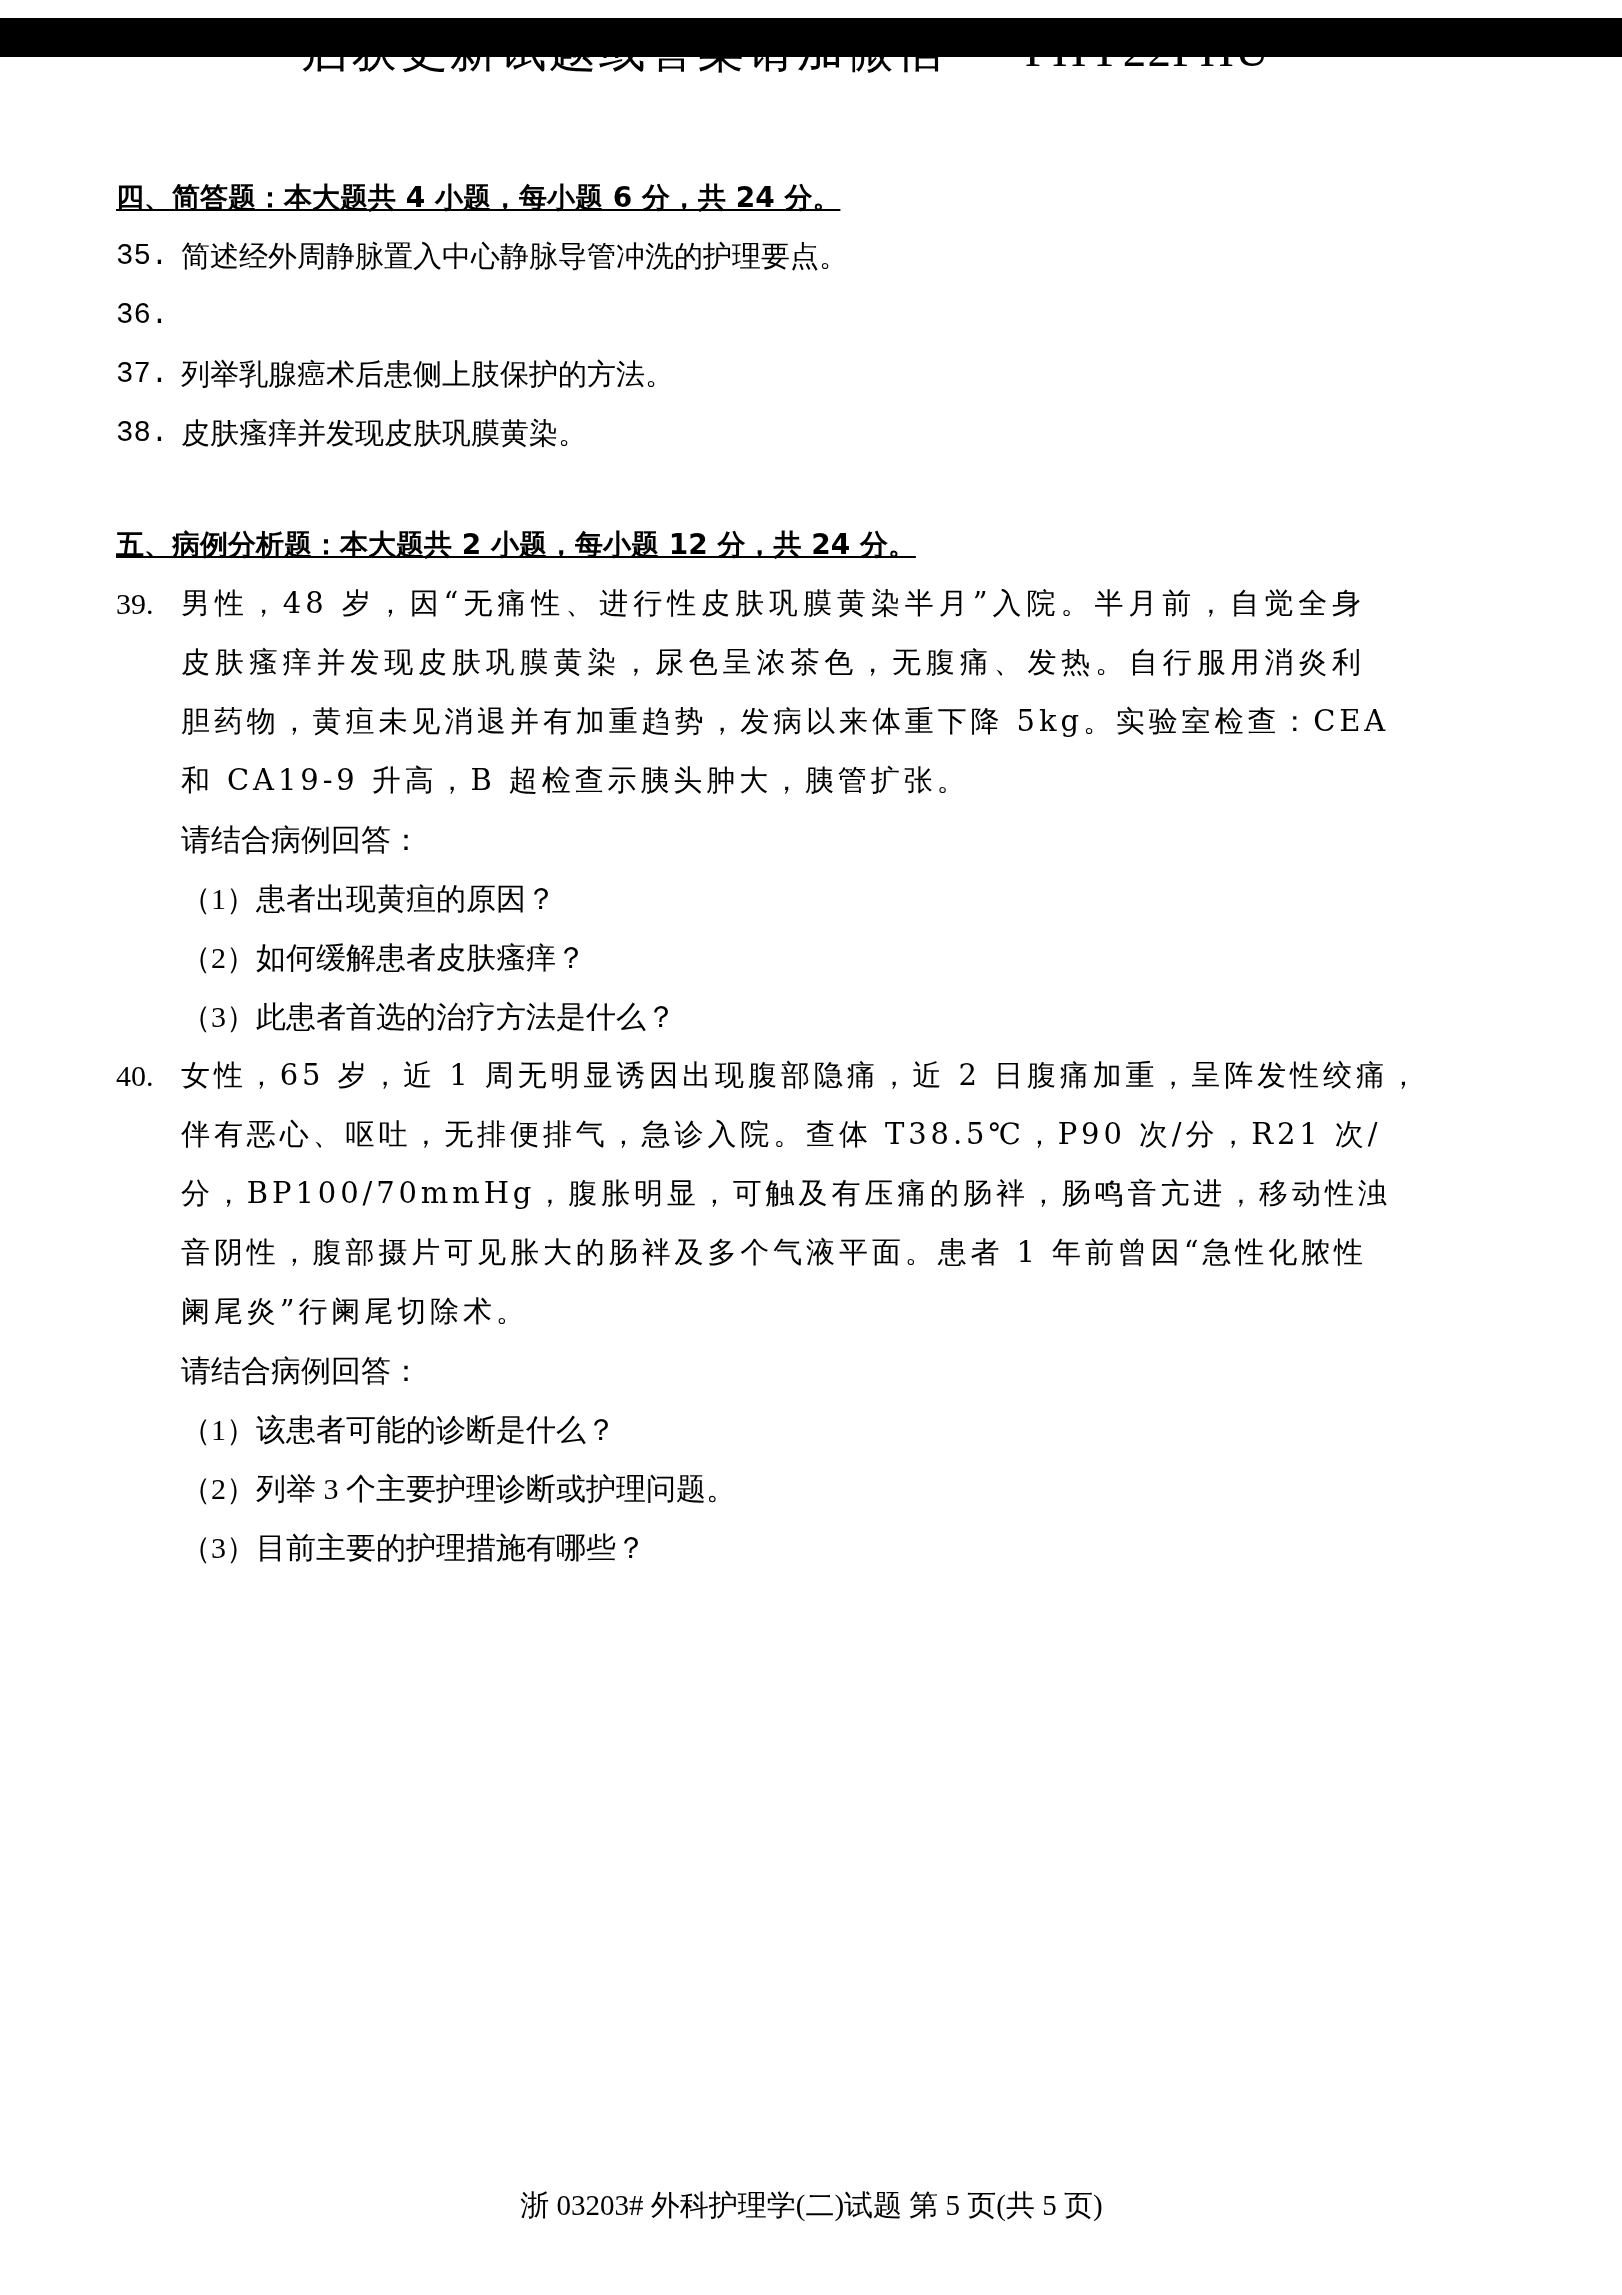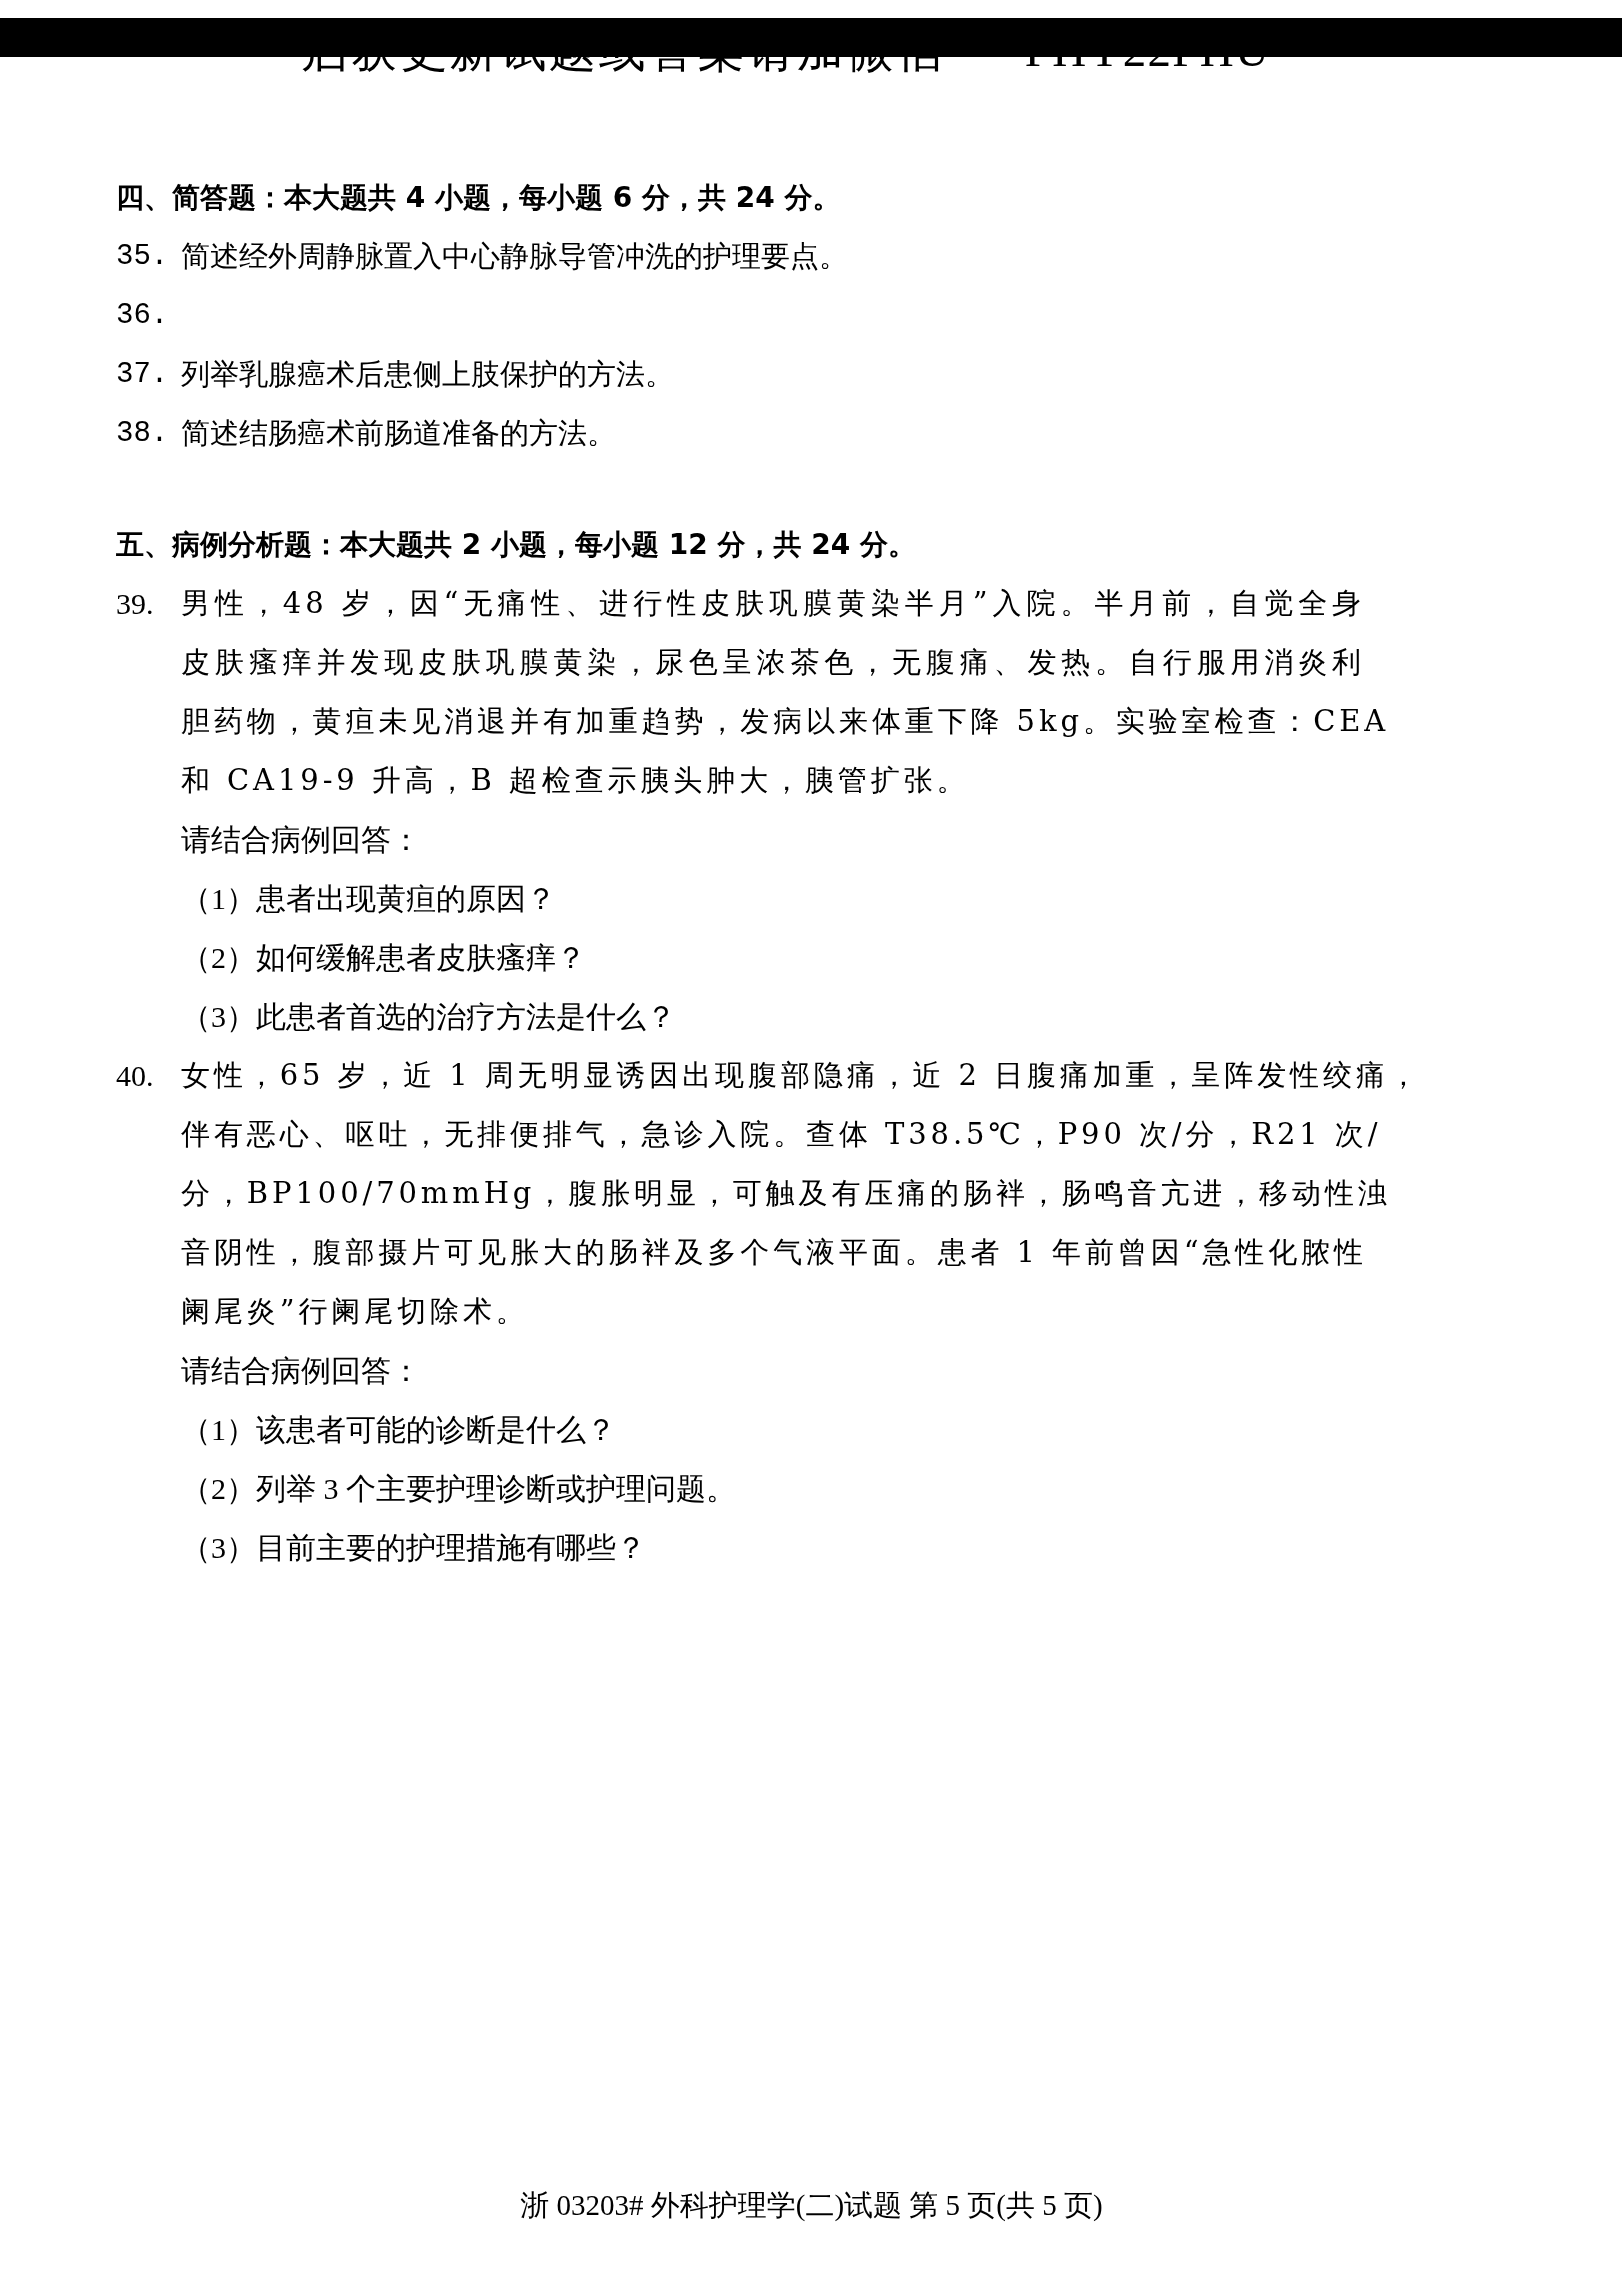--- a/index.html
+++ b/index.html
@@ -55,20 +55,21 @@
     .line {
       font-size: 29px;
       line-height: 59px;
       white-space: nowrap;
       display: flex;
     }
     .section-heading {
       font-family: "DejaVu Sans", sans-serif;
       font-weight: bold;
       font-size: 28px;
+      text-decoration: underline;
     }
     .num {
       display: inline-block;
       width: 65px;
       flex-shrink: 0;
       font-family: Liberation Mono, monospace;
     }
     .short-q {
       font-family: "DejaVu Sans", sans-serif;
       font-size: 29px;
@@ -124,21 +125,21 @@
   </div>
   <div class="line short-q">
     <span class="num">36.</span>
   </div>
   <div class="line short-q">
     <span class="num">37.</span>
     <span>列举乳腺癌术后患侧上肢保护的方法。</span>
   </div>
   <div class="line short-q">
     <span class="num">38.</span>
-    <span>简述结肠癌术前肠道准备的方法。</span>
+    <span>皮肤瘙痒并发现皮肤巩膜黄染。</span>
   </div>
 
   <div class="gap"></div>
 
   <div class="line section-heading">五、病例分析题：本大题共 2 小题，每小题 12 分，共 24 分。</div>
 
   <div class="case-block">
     <div class="line">
       <span class="num plain">39.</span>
       <span class="case-text justify">男性，48 岁，因“无痛性、进行性皮肤巩膜黄染半月”入院。半月前，自觉全身</span>

